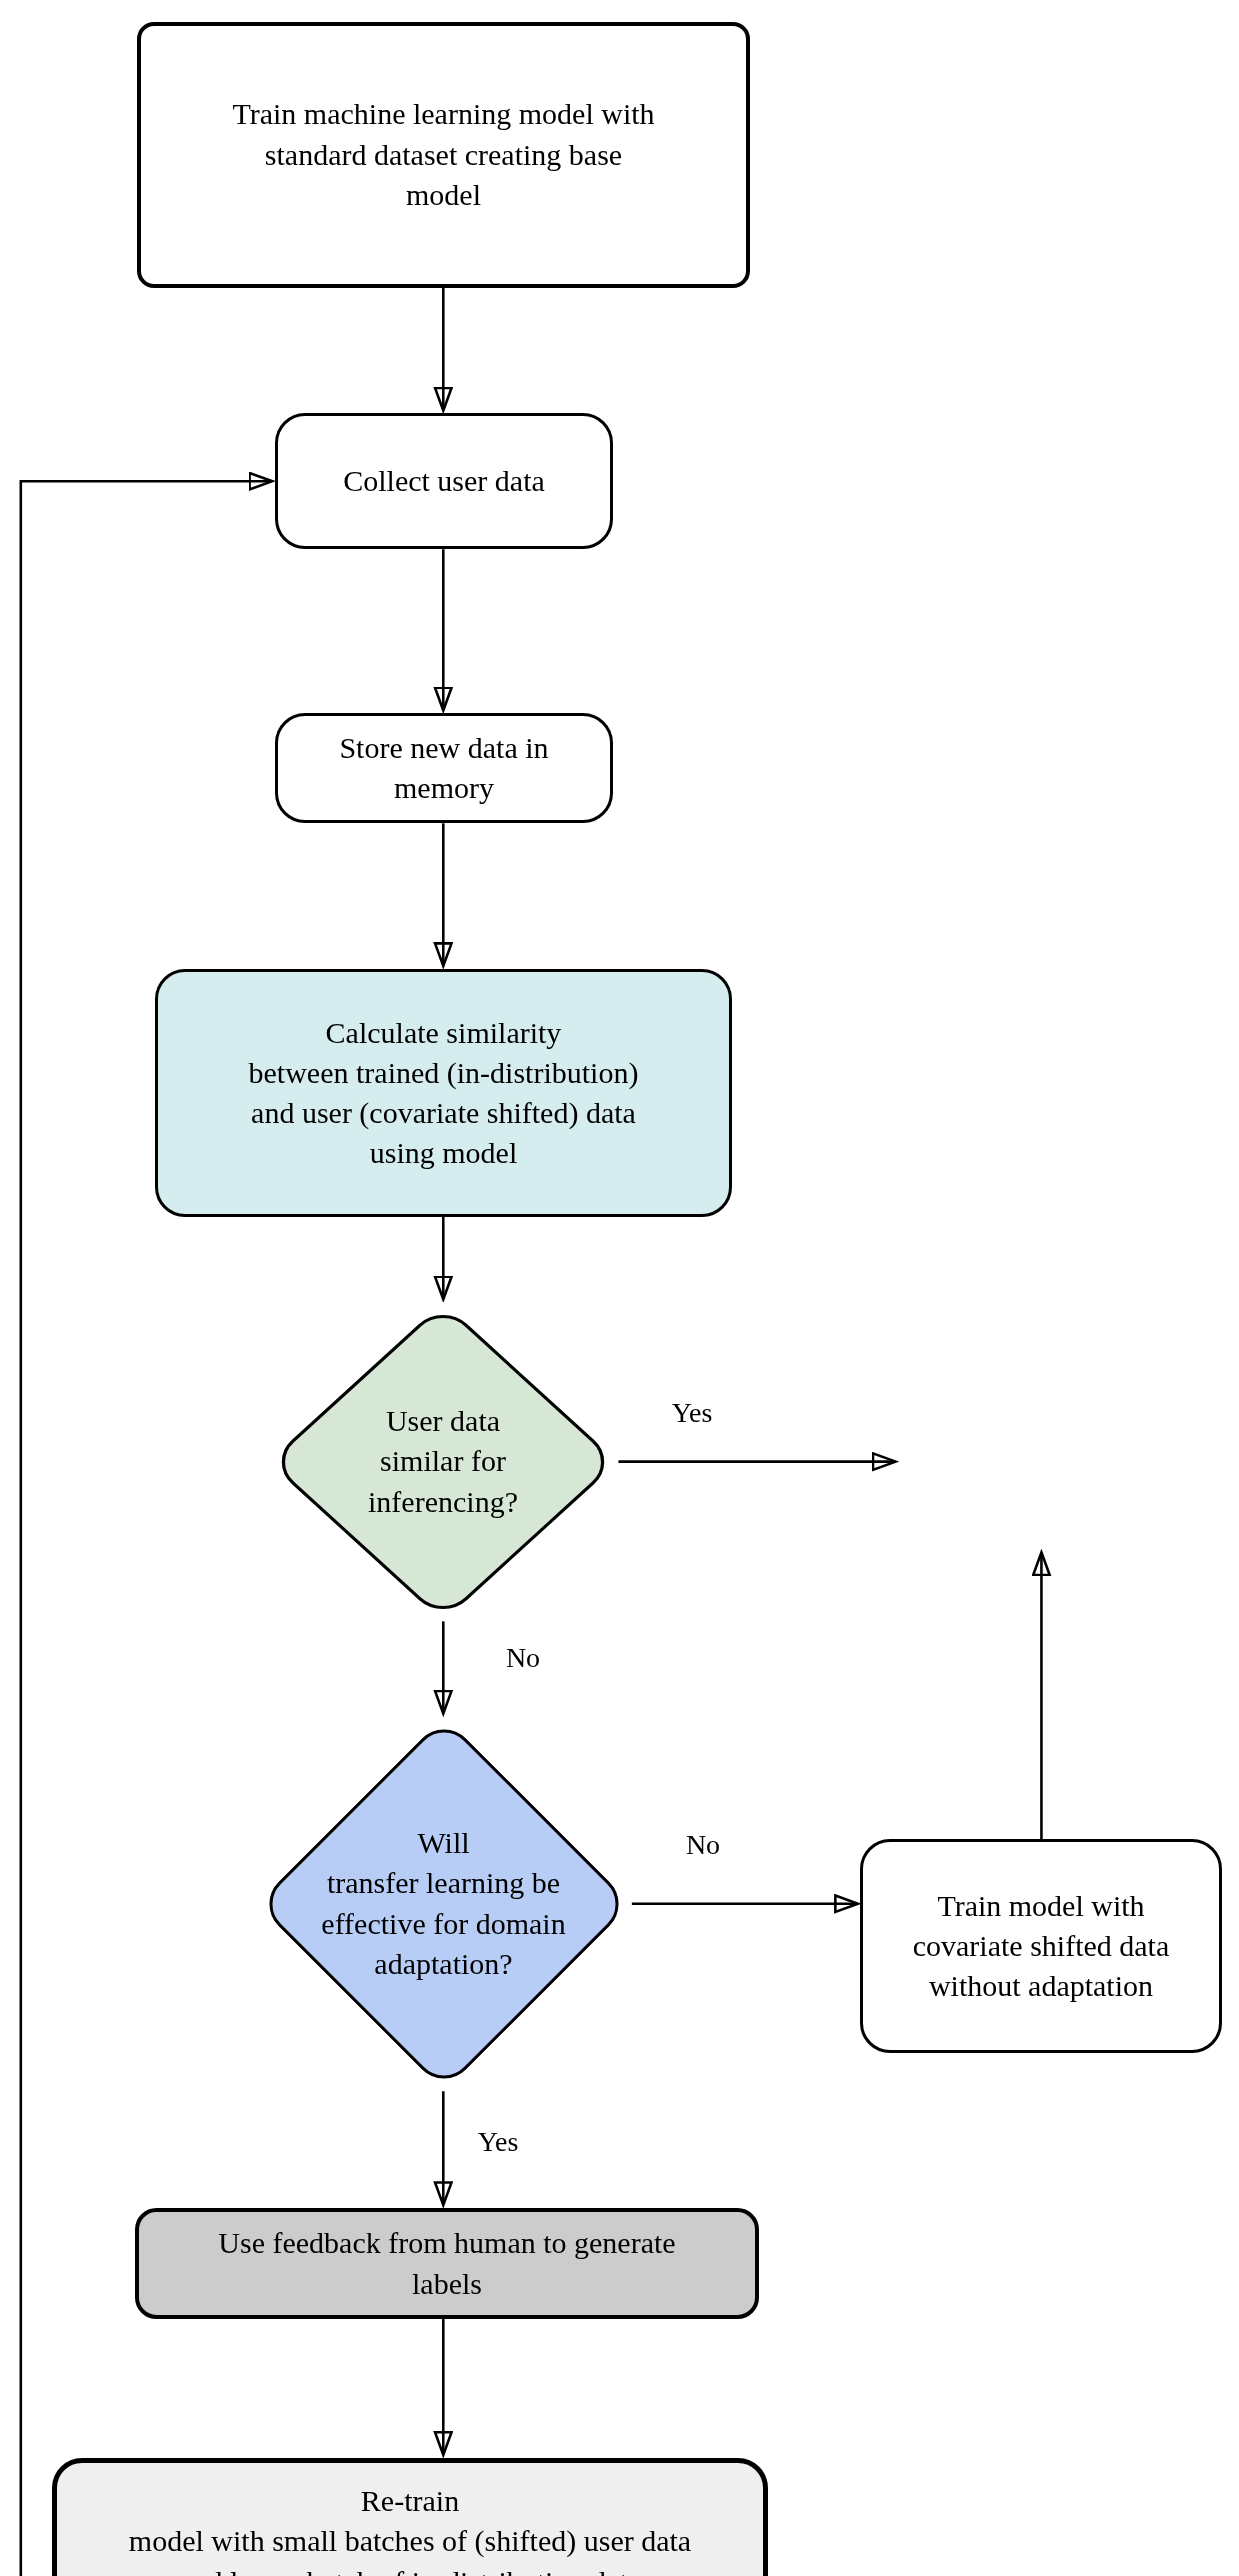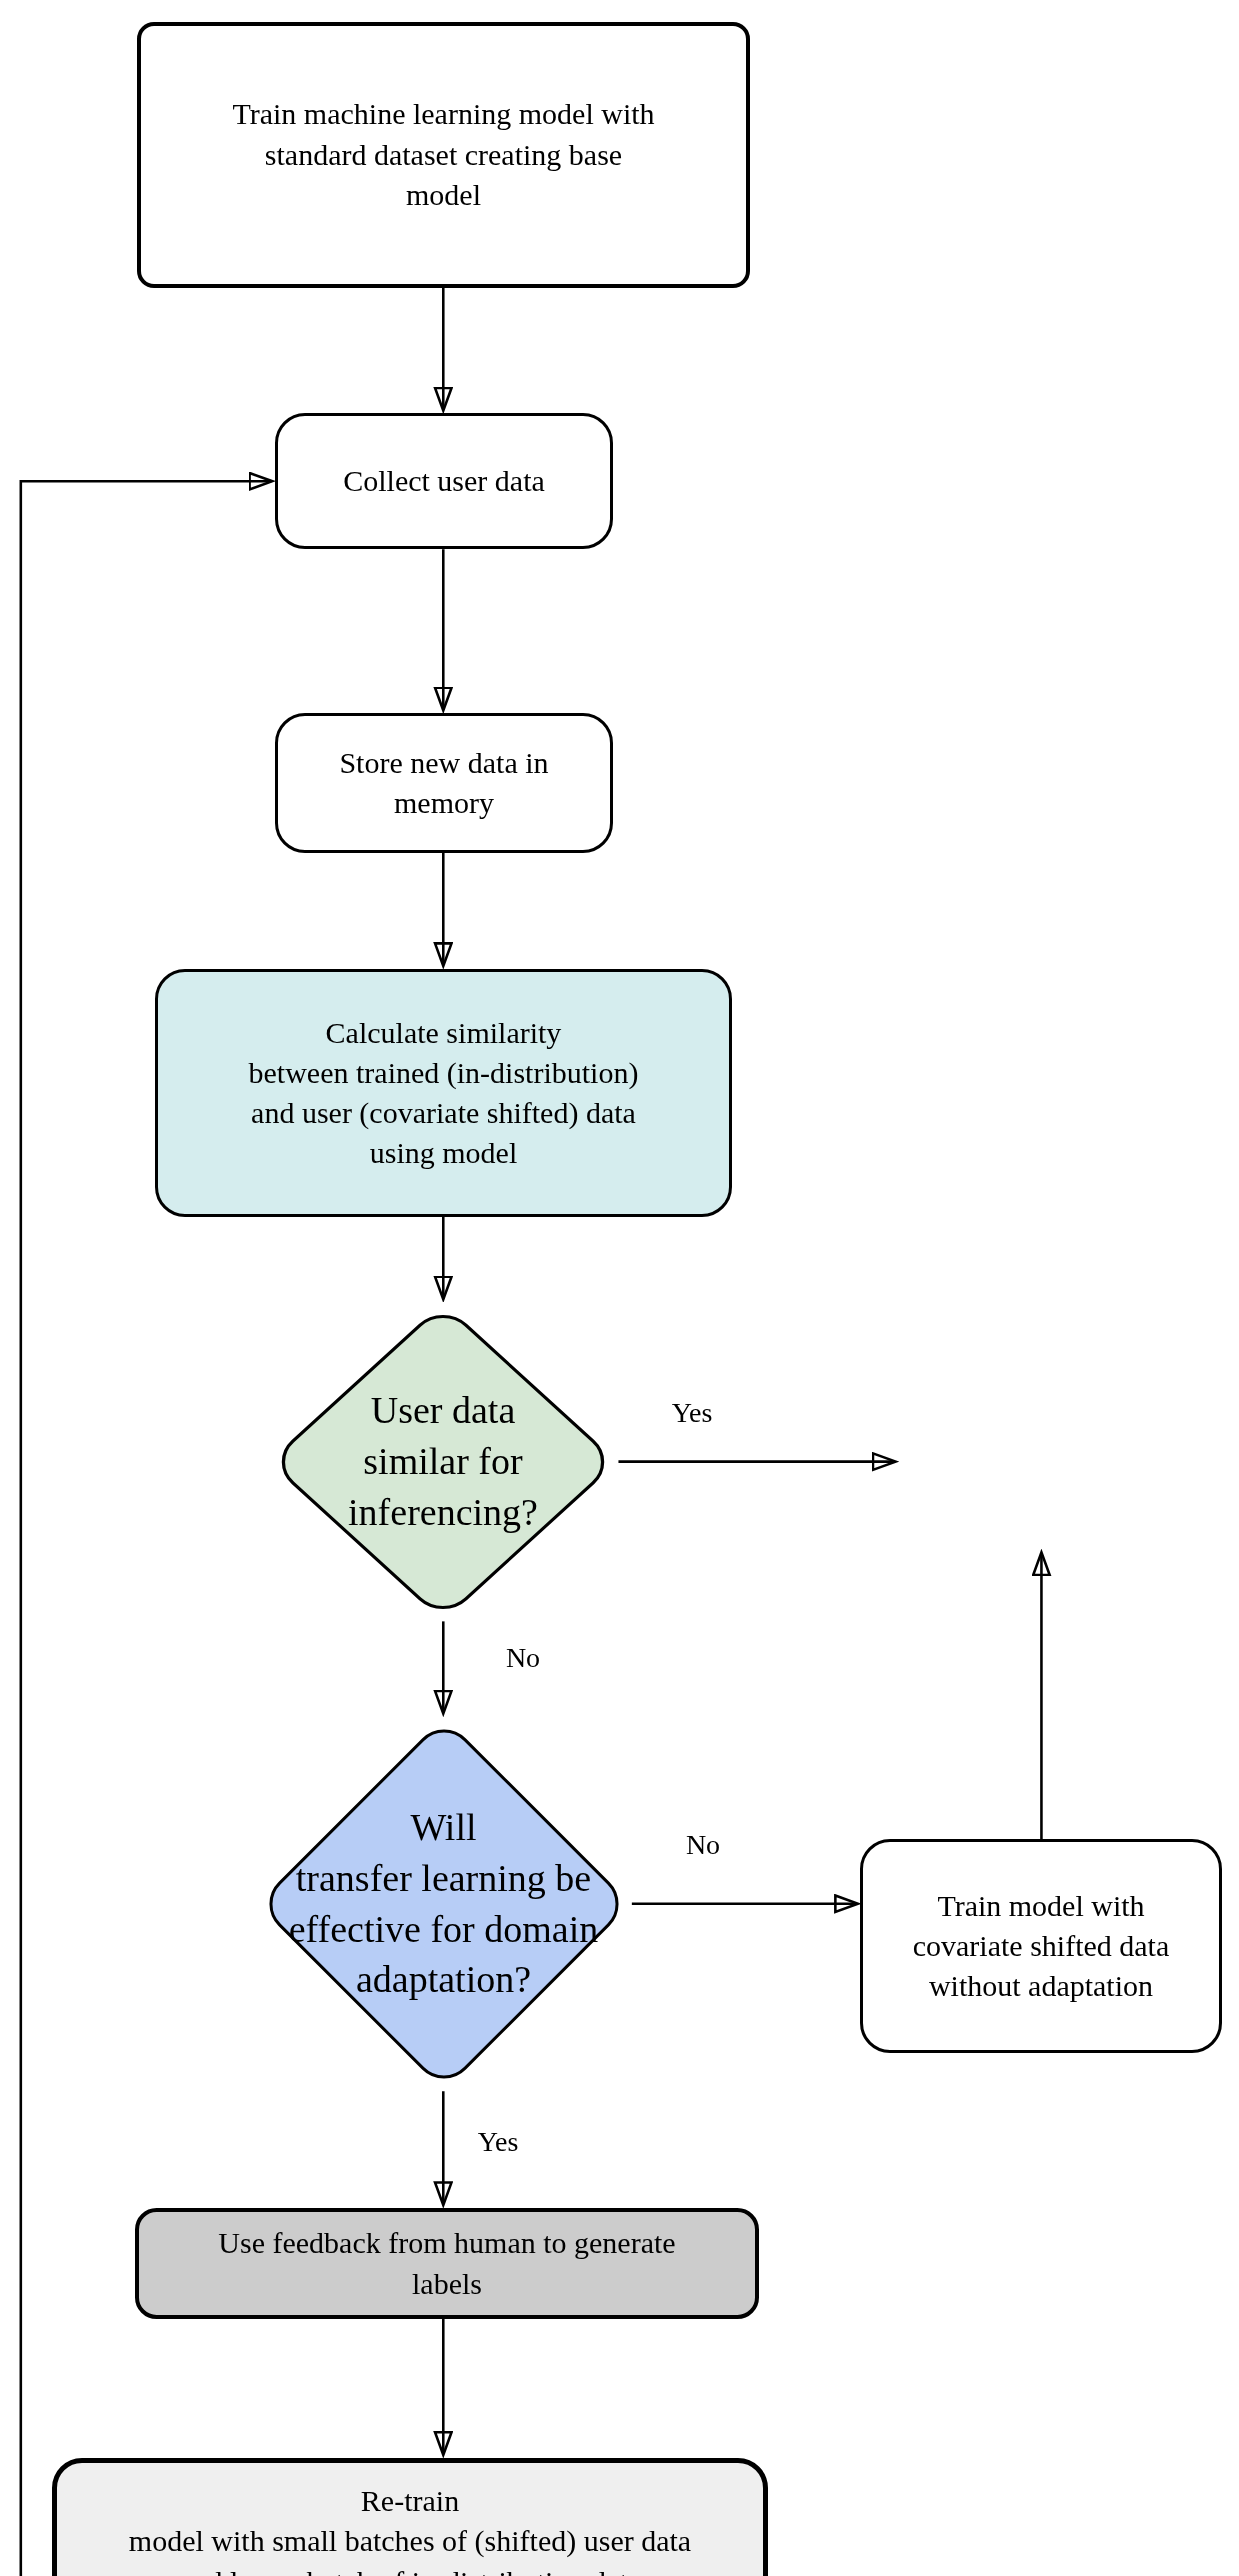--- a/index.html
+++ b/index.html
@@ -9,32 +9,32 @@
   svg.edges{position:absolute;left:0;top:0;z-index:1;}
   svg.edges path{stroke:var(--stroke,#000);stroke-width:5;fill:none;}
   .node{position:absolute;z-index:2;box-sizing:border-box;
         display:flex;align-items:center;justify-content:center;
         text-align:center;white-space:pre-line;
         font-size:30px;line-height:1.34;
         border:3.6px solid var(--stroke,#000);border-radius:30px;
         background:var(--plain-fill,#fff);}
   .node-train-base   {left:137px; top:21.6px;   width:613px;height:266px;border-width:4.1px;border-radius:17px;}
   .node-collect      {left:275px; top:413px;  width:338px; height:136px;}
-  .node-store        {left:275px; top:713px; width:338px; height:140px;}
+  .node-store        {left:275px; top:713px; width:338px; height:110px;}
   .node-calculate    {left:155px; top:969px; width:577px;height:248px;background:var(--calculate-fill);}
   .node-deploy       {left:898px;top:1376px; width:334px; height:174px;background:var(--deploy-fill);}
   .node-train-shifted{left:860px;top:1839px; width:362px; height:214px;}
   .node-feedback     {left:135px; top:2208px; width:624px;height:111px;background:var(--feedback-fill);border-width:4.6px;border-radius:21.6px;}
   .node-retrain      {left:52px; top:2458px; width:716px;height:167px;background:var(--retrain-fill);border-width:5.2px;}
   .decision{position:absolute;z-index:2;}
   .decision .shape{position:absolute;left:50%;top:50%;box-sizing:border-box;
         border:3.1px solid var(--stroke,#000);border-radius:31px;}
   .decision .dlabel{position:absolute;left:0;top:0;width:100%;height:100%;z-index:3;
         display:flex;align-items:center;justify-content:center;text-align:center;
-        white-space:pre-line;font-size:38px;line-height:1.34;}
+        white-space:pre-line;font-size:30px;line-height:1.34;}
   .dec-similar{left:268px;top:1302px;width:350px;height:319px;}
   .dec-similar .shape{width:226px;height:226px;background:var(--similar-fill);
         transform:translate(-50%,-50%) scaleX(1.097) rotate(45deg);}
   .dec-transfer{left:255px;top:1716px;width:377px;height:375px;}
   .dec-transfer .shape{width:265px;height:265px;background:var(--transfer-fill);
         transform:translate(-50%,-50%) rotate(45deg);}
   .edge-label{position:absolute;z-index:4;font-size:28px;transform:translate(-50%,-50%);}
   .lbl-similar-yes{left:692px;top:1413px;}
   .lbl-similar-no {left:523px;top:1658px;}
   .lbl-transfer-no{left:703px;top:1845px;}

